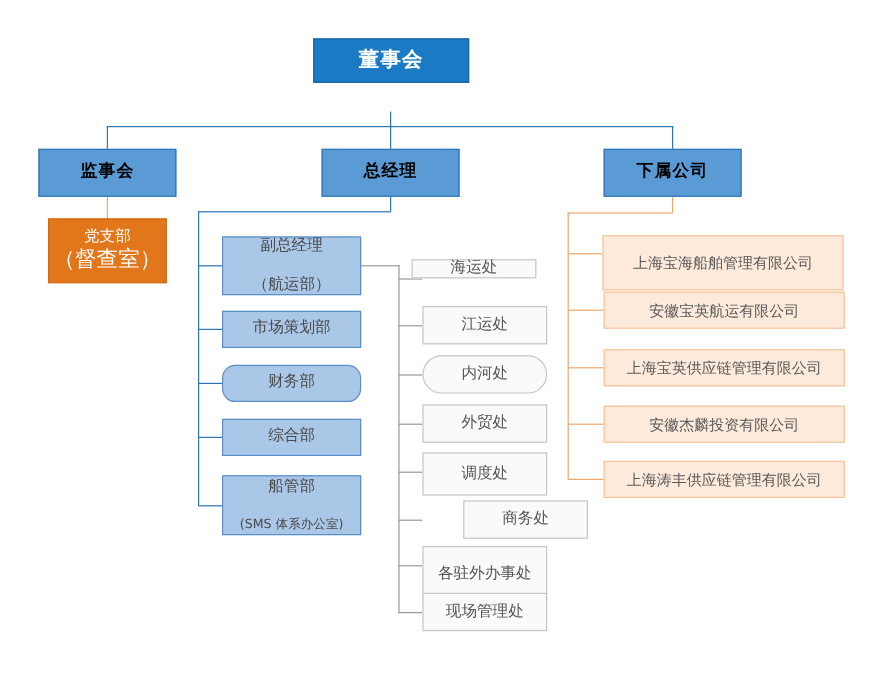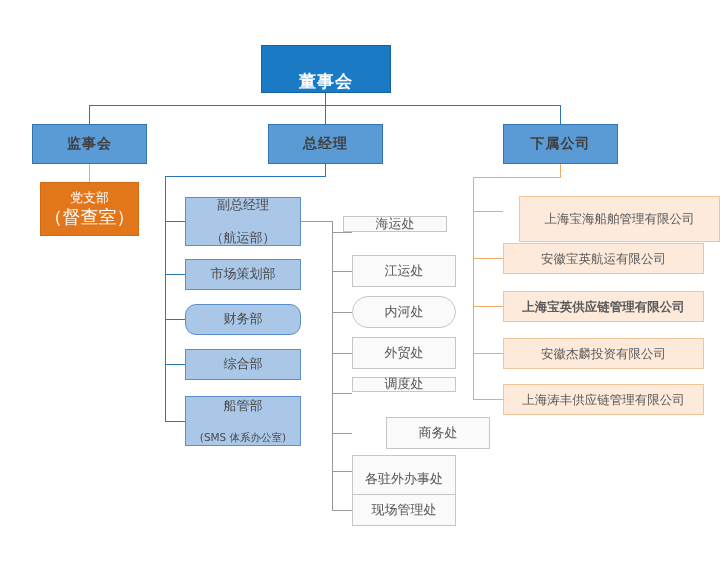--- a/index.html
+++ b/index.html
@@ -34,21 +34,21 @@
     border: 1px solid #1562a0;
     color: #ffffff;
     font-size: 17px;
     font-weight: bold;
     letter-spacing: 1px;
   }
   
   .node-l2 {
     background: #5b9bd5;
     border: 1px solid #2e75b6;
-    color: #404040;
+    color: #000000;
     font-size: 14px;
     font-weight: bold;
     letter-spacing: 1px;
   }
   
   .node-party {
     background: #e2761b;
     border: 1px solid #d06a14;
     color: #ffffff;
     font-size: 13px;
@@ -130,21 +130,21 @@
 
   <div class="conn conn-orange v" style="left:560px; top:164px; height:13px;"></div>
   <div class="conn conn-orange h" style="left:473px; top:177px; width:88px;"></div>
   <div class="conn conn-orange v" style="left:473px; top:177px; height:222px;"></div>
   <div class="conn conn-orange h" style="left:473px; top:211px; width:30px;"></div>
   <div class="conn conn-orange h" style="left:473px; top:258px; width:30px;"></div>
   <div class="conn conn-orange h" style="left:473px; top:306px; width:30px;"></div>
   <div class="conn conn-orange h" style="left:473px; top:353px; width:30px;"></div>
   <div class="conn conn-orange h" style="left:473px; top:399px; width:30px;"></div>
 
-  <div class="node node-l1" style="left:261px; top:45px; width:130px; height:48px;justify-content:flex-end;">
+  <div class="node node-l1" style="left:261px; top:32px; width:130px; height:37px;">
     <span>董事会</span>
   </div>
 
   <div class="node node-l2" style="left:32px; top:124px; width:115px; height:40px;">
     <span>监事会</span>
   </div>
 
   <div class="node node-l2" style="left:268px; top:124px; width:115px; height:40px;">
     <span>总经理</span>
   </div>
@@ -181,40 +181,40 @@
   </div>
   <div class="node node-office" style="left:352px; top:255px; width:104px; height:32px;">
     <span>江运处</span>
   </div>
   <div class="node node-office" style="left:352px; top:296px; width:104px; height:32px;border-radius:16px;">
     <span>内河处</span>
   </div>
   <div class="node node-office" style="left:352px; top:337px; width:104px; height:32px;">
     <span>外贸处</span>
   </div>
-  <div class="node node-office" style="left:352px; top:377px; width:104px; height:15px;">
+  <div class="node node-office" style="left:352px; top:377px; width:104px; height:36px;">
     <span>调度处</span>
   </div>
   <div class="node node-office" style="left:352px; top:417px; width:104px; height:32px;margin-left:34px;">
     <span>商务处</span>
   </div>
   <div class="node node-office" style="left:352px; top:455px; width:104px; height:48px;align-items:center;">
     <span>各驻外办事处</span>
   </div>
   <div class="node node-office" style="left:352px; top:494px; width:104px; height:32px;">
     <span>现场管理处</span>
   </div>
 
-  <div class="node node-sub" style="left:519px; top:196px; width:201px; height:46px;text-align:right;">
+  <div class="node node-sub" style="left:502px; top:196px; width:201px; height:46px;text-align:right;">
     <span>上海宝海船舶管理有限公司</span>
   </div>
   <div class="node node-sub" style="left:503px; top:243px; width:201px; height:31px;">
     <span>安徽宝英航运有限公司</span>
   </div>
-  <div class="node node-sub" style="left:503px; top:291px; width:201px; height:31px;font-weight:bold;">
+  <div class="node node-sub" style="left:503px; top:291px; width:201px; height:31px;">
     <span>上海宝英供应链管理有限公司</span>
   </div>
   <div class="node node-sub" style="left:503px; top:338px; width:201px; height:31px;">
     <span>安徽杰麟投资有限公司</span>
   </div>
   <div class="node node-sub" style="left:503px; top:384px; width:201px; height:31px;">
     <span>上海涛丰供应链管理有限公司</span>
   </div>
 
 </div>

